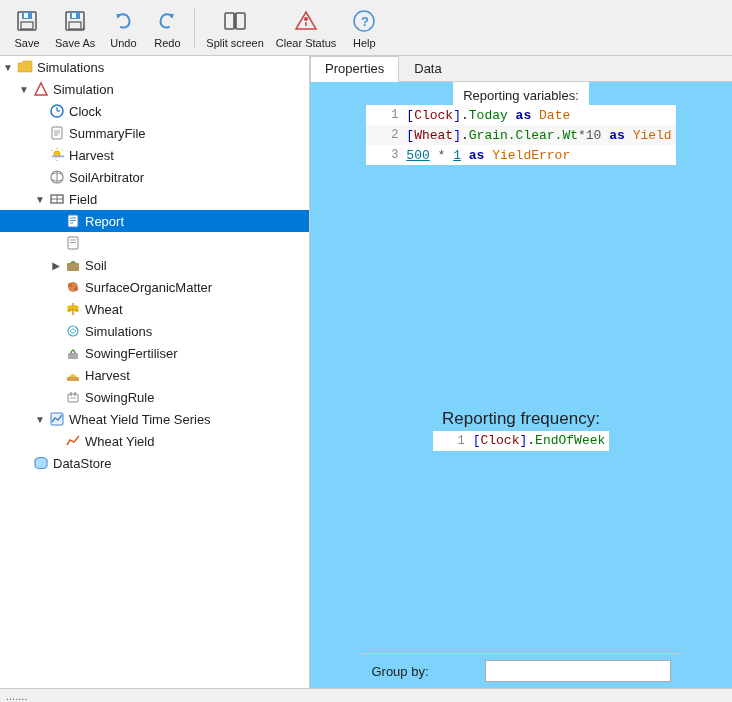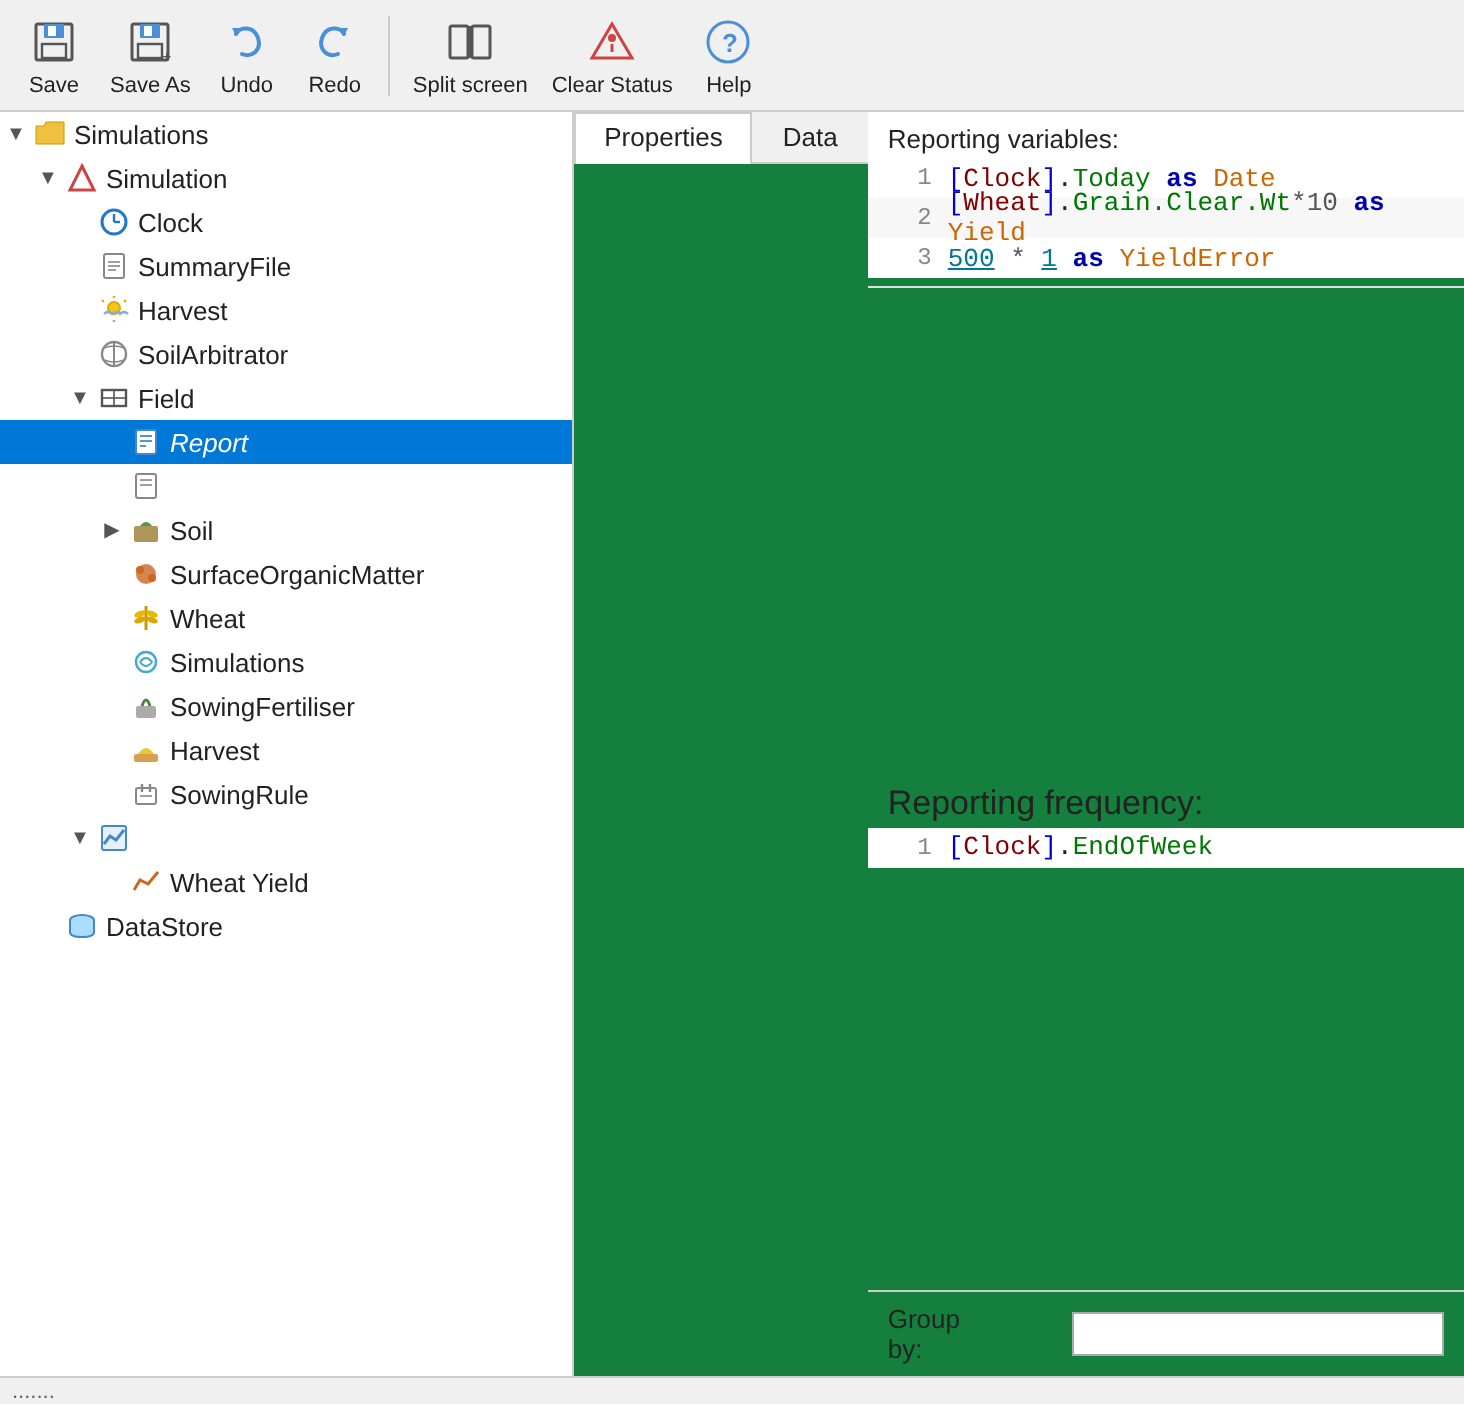--- a/index.html
+++ b/index.html
@@ -51,33 +51,34 @@
     .tree-node {
       display: flex;
       align-items: center;
       height: 22px;
       padding-left: 0;
       cursor: pointer;
       white-space: nowrap;
       color: #222;
       font-size: 13px;
     }
-    .tree-node.selected { background: #0078d7; color: #fff; font-style: italic; }
+    .tree-node.selected { background: #0078d7; color: #fff; }
     
     .tree-indent { display: inline-block; width: 16px; flex-shrink: 0; }
     .tree-expander { display: inline-flex; align-items: center; justify-content: center; width: 16px; flex-shrink: 0; font-size: 10px; color: #555; }
     .tree-node.selected .tree-expander { color: #fff; }
     .tree-icon { width: 18px; height: 18px; margin-right: 3px; flex-shrink: 0; display: flex; align-items: center; justify-content: center; font-size: 14px; }
     .tree-label { flex: 1; }
     
     
     #right-panel {
       flex: 1;
       display: flex;
-      background: #15803d;
+      flex-direction: column;
+      background: #7dd3fc;
     }
     
     
     #tabs {
       display: flex;
       border-bottom: 1px solid #ccc;
       background: #f0f0f0;
       height: 26px;
     }
     .tab {
@@ -182,20 +183,21 @@
     }
     
     
     svg { display: block; }
     
     #right-panel-content {
       flex: 1;
       display: flex;
       flex-direction: column;
       overflow: hidden;
+      align-items: center;
     }
   </style>
 </head>
 <body>
 
 <div id="toolbar">
   <button class="toolbar-btn">
     <div class="toolbar-icon">
       <svg width="24" height="24" viewBox="0 0 24 24">
         <rect x="3" y="3" width="18" height="18" rx="1" fill="none" stroke="#555" stroke-width="1.5"></rect>
@@ -490,20 +492,21 @@
         <div class="tree-node">
           <span class="tree-indent"></span>
           <span class="tree-indent"></span>
           <span class="tree-expander">▼</span>
           <span class="tree-icon">
             <svg width="16" height="16" viewBox="0 0 16 16">
               <rect x="2" y="2" width="12" height="12" rx="1" fill="#e8f0ff" stroke="#4488cc" stroke-width="1"></rect>
               <polyline points="3,11 6,7 9,9 13,4" fill="none" stroke="#4488cc" stroke-width="1.5"></polyline>
             </svg>
           </span>
+          <span class="tree-label">Wheat Yield Time Series</span>
         </div>
         <div class="tree-node">
           <span class="tree-indent"></span>
           <span class="tree-indent"></span>
           <span class="tree-indent"></span>
           <span class="tree-expander"></span>
           <span class="tree-icon">
             <svg width="16" height="16" viewBox="0 0 16 16">
               <polyline points="2,12 5,7 9,9 14,3" fill="none" stroke="#cc6622" stroke-width="1.5"></polyline>
             </svg>

